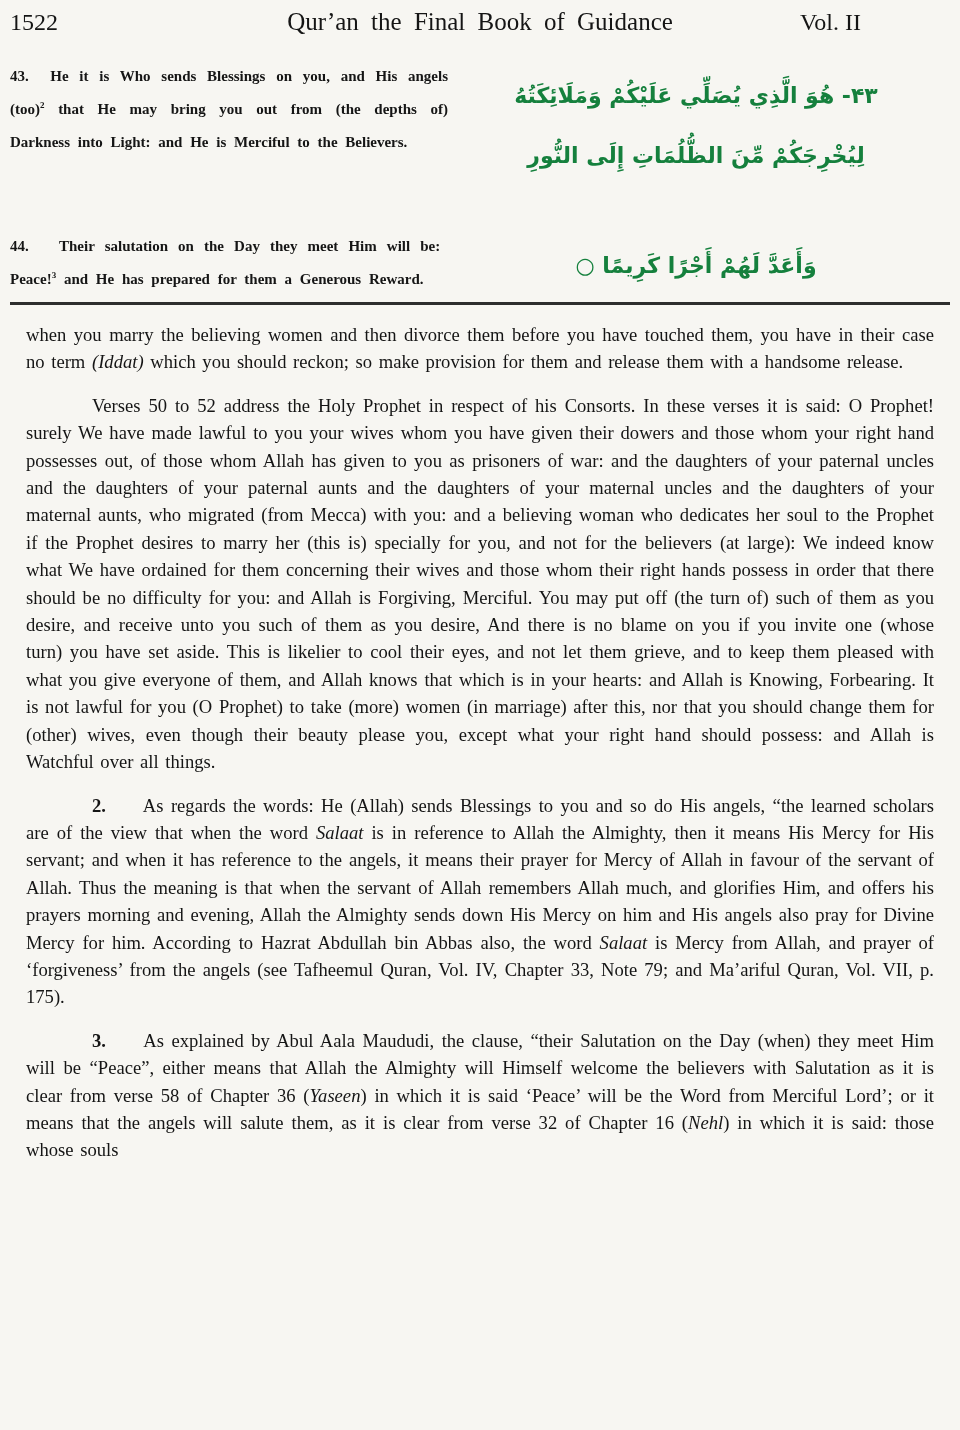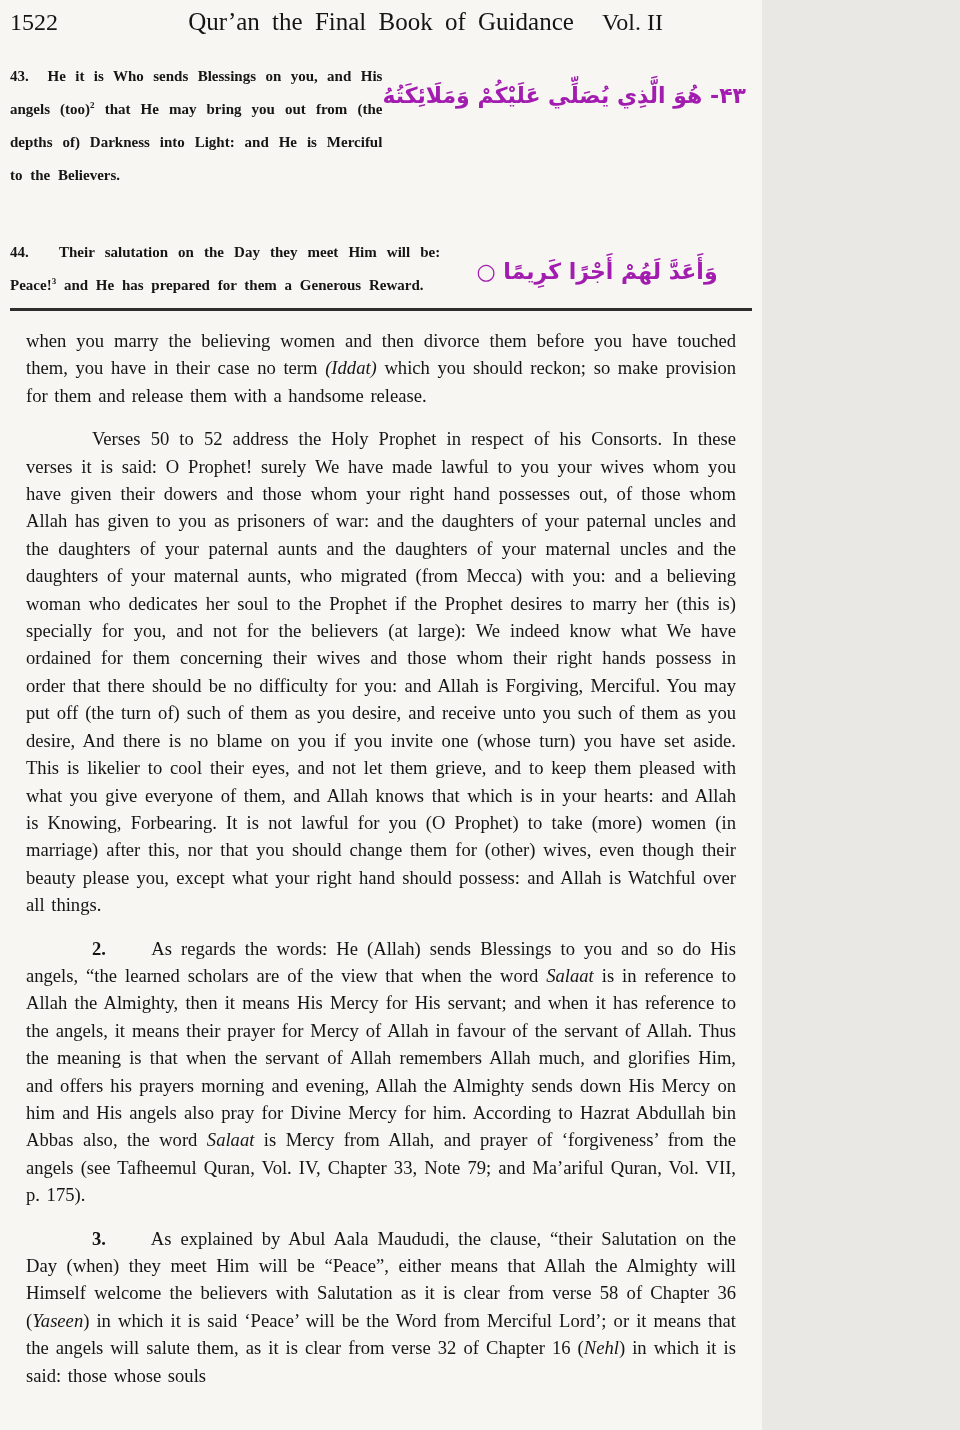--- a/index.html
+++ b/index.html
@@ -1,36 +1,36 @@
 <!DOCTYPE html>
 <html><head>
 <meta charset="utf-8">
 <style>
   html,body{margin:0;padding:0;background:#e9e8e5;}
   .page{
-    width:762px;height:1430px;box-sizing:border-box;
+    width:960px;height:1430px;box-sizing:border-box;
     background:#f7f6f2;color:#151515;
     font-family:"Liberation Serif",serif;
     padding:8px 10px 0 10px;overflow:hidden;position:relative;
   }
   .header{display:flex;align-items:baseline;font-size:24px;}
   .h-num{width:150px;text-align:left;}
   .h-title{flex:1;text-align:center;font-size:25px;word-spacing:6px;}
   .h-vol{width:150px;text-align:left;}
   .verses{margin-top:24px;}
   .verse-row{display:flex;margin-bottom:40px;}
   .verse-row:last-child{margin-bottom:6px;margin-top:44px;}
   .v-english{
     width:438px;font-weight:bold;font-size:15px;line-height:33px;
     text-align:justify;word-spacing:4px;
   }
   .v-arabic{
     flex:1;direction:rtl;padding:6px 6px 0 0;
     font-family:"DejaVu Sans",sans-serif;font-weight:bold;
-    font-size:22px;line-height:60px;text-align:center;color:#a21caf;
+    font-size:22px;line-height:60px;text-align:center;color:#15803d;
   }
   .a-line{white-space:nowrap;}
   .rule{height:3px;background:#2e2e2e;margin:4px 0 12px 0;}
   .bodytext p{
     margin:16px;font-size:18.6px;line-height:27.4px;
     text-align:justify;word-spacing:2px;
   }
   .bodytext p.indent{text-indent:66px;}
   .it{font-style:italic;}
   .bd{font-weight:bold;}
@@ -45,20 +45,21 @@
     <span class="h-num">1522</span>
     <span class="h-title">Qur’an the Final Book of Guidance</span>
     <span class="h-vol">Vol. II</span>
   </div>
 
   <div class="verses" id="verses">
       <div class="verse-row">
         <div class="v-english"><span>43.&nbsp;&nbsp;He it is Who sends Blessings on you, and His angels (too)</span><sup>2</sup><span> that He may bring you out from (the depths of) Darkness into Light: and He is Merciful to the Believers.</span></div>
         <div class="v-arabic">
           <div class="a-line">۴۳- هُوَ الَّذِي يُصَلِّي عَلَيْكُمْ وَمَلَائِكَتُهُ</div>
+          <div class="a-line">لِيُخْرِجَكُمْ مِّنَ الظُّلُمَاتِ إِلَى النُّورِ</div>
         </div>
       </div>
       <div class="verse-row">
         <div class="v-english"><span>44.&nbsp;&nbsp;&nbsp;Their salutation on the Day they meet Him will be:&nbsp; Peace!</span><sup>3</sup><span> and He has prepared for them a Generous Reward.</span></div>
         <div class="v-arabic">
           <div class="a-line">وَأَعَدَّ لَهُمْ أَجْرًا كَرِيمًا ○</div>
         </div>
       </div>
     </div>
 

